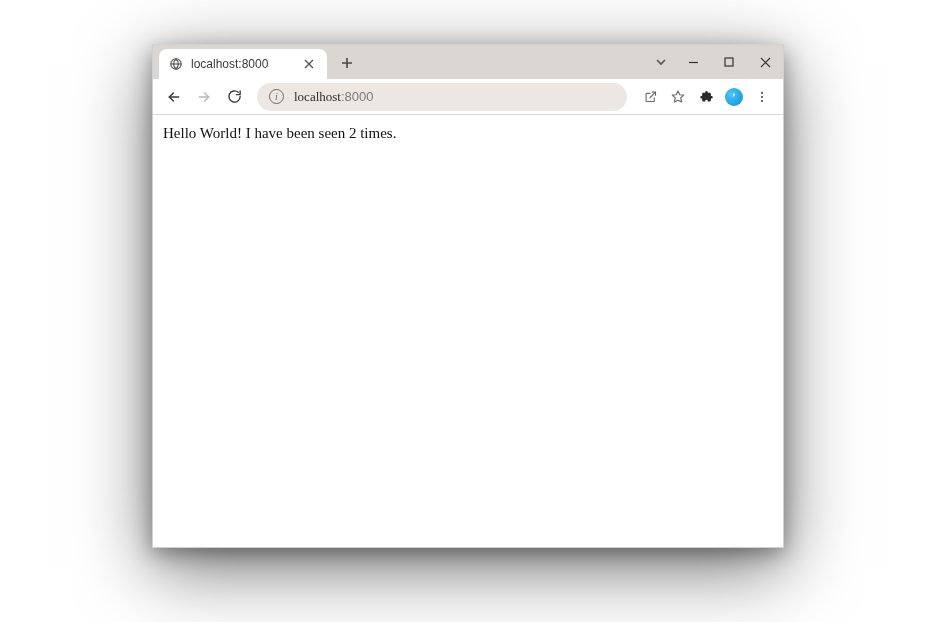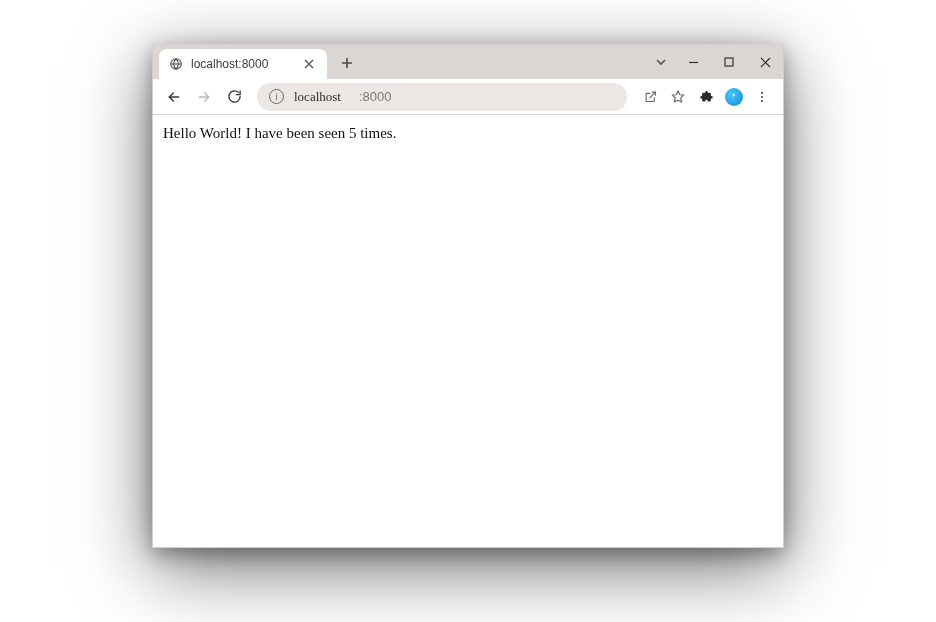--- a/index.html
+++ b/index.html
@@ -106,21 +106,21 @@
       font-size:13px;
       margin: 0 6px;
     }
     .omnibox .info {
       width:15px;height:15px;border:1.4px solid #6a6a6a;border-radius:50%;
       display:flex;align-items:center;justify-content:center;font-size:10px;color:#6a6a6a;
       font-family: Georgia, serif; font-style: italic;
     }
     .omnibox .url { flex:1; font-family: Arial, sans-serif; }
     .omnibox .url .host { color:#2d2d2d;font-family:Liberation Serif, serif; }
-    .omnibox .url .port { color:#7a7a7a;margin-left:18px; }
+    .omnibox .url .port { color:#7a7a7a; }
     .toolbar-right {
       display:flex;align-items:center;gap:2px;
     }
     .tb-icon {
       width:26px;height:26px;display:flex;align-items:center;justify-content:center;
       color:#5a5a5a;
     }
     .blue-dot {
       width:18px;height:18px;border-radius:50%;
       background: radial-gradient(circle at 35% 35%, #4ec3f7, #0a8ed6);
@@ -243,17 +243,17 @@
           <svg width="14" height="14" viewBox="0 0 24 24" fill="#4a4a4a">
             <circle cx="12" cy="5" r="1.8"></circle>
               <circle cx="12" cy="12" r="1.8"></circle>
               <circle cx="12" cy="19" r="1.8"></circle>
           </svg>
         </div>
       </div>
     </div>
 
     <div class="content">
-      <span>Hello World! I have been seen 5 times.</span>
+      <span>Hello World! I have been seen 2 times.</span>
     </div>
 
   </div>
 </div>
 
 </body></html>

